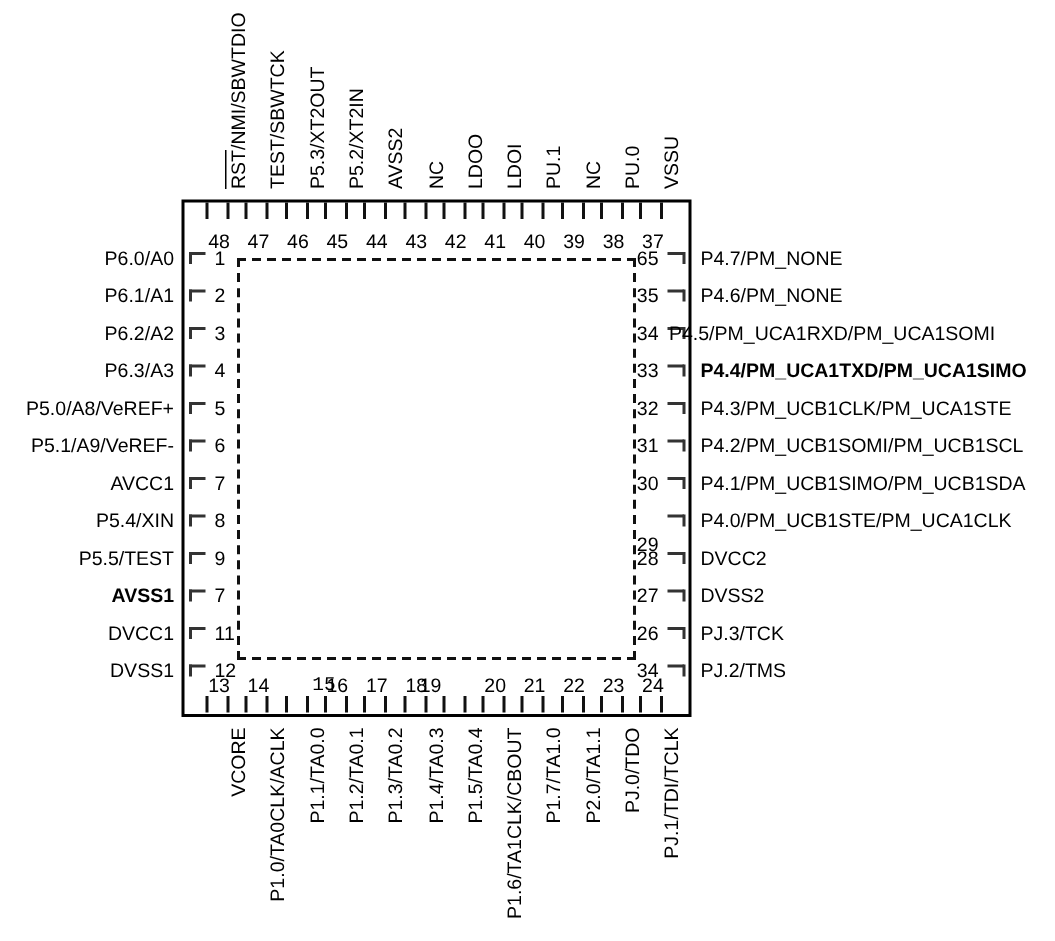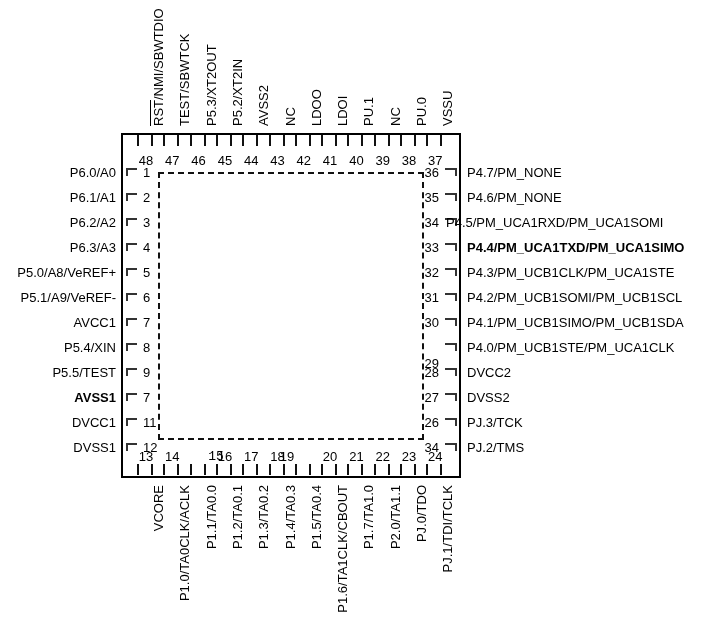--- a/index.html
+++ b/index.html
@@ -113,21 +113,21 @@
       <div class="num num-left" style="left: 143px; top: 422px;">11</div>
       <div class="txt lbl-left" style="right: 587px; top: 422px;">DVCC1</div>
       <div class="lead h" style="left: 126px; top: 443px;"></div>
       <div class="lead v" style="left: 126px; top: 443px; height: 8px; width: 2px;"></div>
       <div class="num num-left" style="left: 143px; top: 447px;">12</div>
       <div class="txt lbl-left" style="right: 587px; top: 447px;">DVSS1</div>
     </div>
   <div id="layer-right">
       <div class="lead h" style="left: 445px; top: 168px;"></div>
       <div class="lead v" style="left: 455px; top: 168px; height: 8px; width: 2px;"></div>
-      <div class="num num-right" style="right: 264px; top: 172px;">36</div>
+      <div class="num num-right" style="right: 264px; top: 172px;">65</div>
       <div class="txt lbl-right" style="left: 467px; top: 172px;">P4.7/PM_NONE</div>
       <div class="lead h" style="left: 445px; top: 193px;"></div>
       <div class="lead v" style="left: 455px; top: 193px; height: 8px; width: 2px;"></div>
       <div class="num num-right" style="right: 264px; top: 197px;">35</div>
       <div class="txt lbl-right" style="left: 467px; top: 197px;">P4.6/PM_NONE</div>
       <div class="lead h" style="left: 445px; top: 218px;"></div>
       <div class="lead v" style="left: 455px; top: 218px; height: 8px; width: 2px;"></div>
       <div class="num num-right" style="right: 264px; top: 222px;">34</div>
       <div class="txt lbl-right" style="left: 446px; top: 222px;">P4.5/PM_UCA1RXD/PM_UCA1SOMI</div>
       <div class="lead h" style="left: 445px; top: 243px;"></div>

